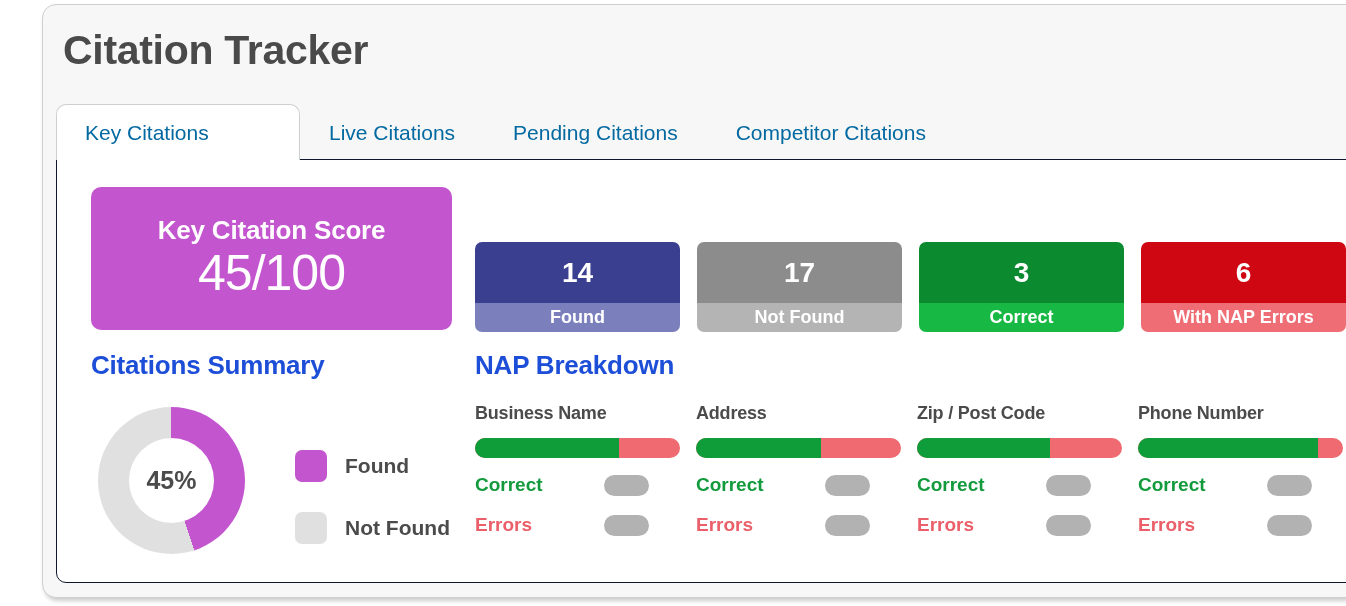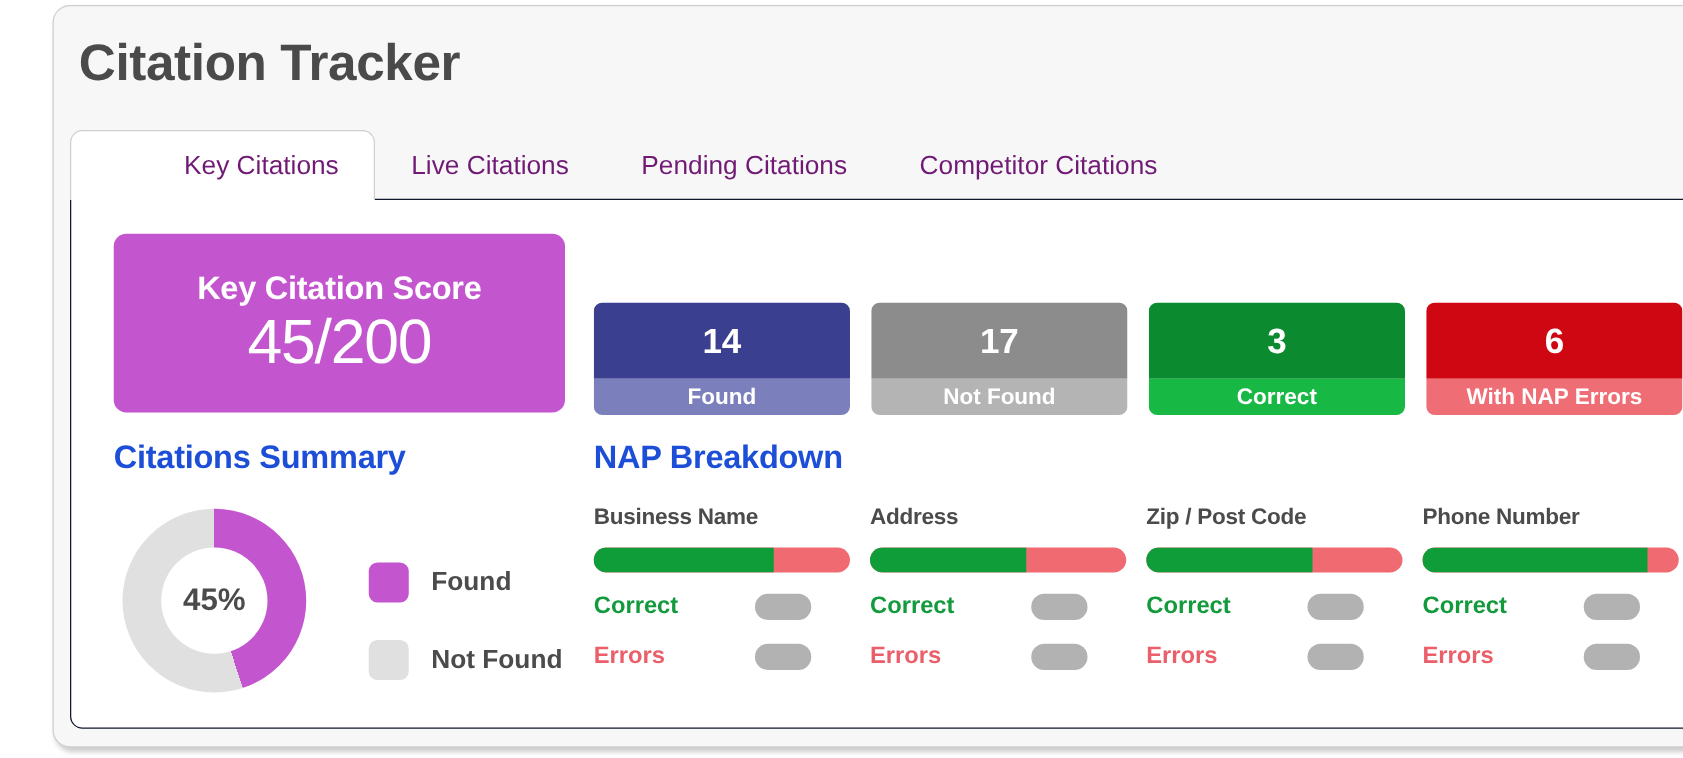--- a/index.html
+++ b/index.html
@@ -45,23 +45,23 @@
     top: 99px;
     width: 1303px;
     height: 56px;
     display: flex;
     align-items: flex-end;
   }
   .tab {
     height: 56px;
     display: flex;
     align-items: center;
-    justify-content: flex-end;
+    justify-content: flex-start;
     font-size: 21px;
-    color: #701a75;
+    color: #0369a1;
     padding: 0 28px;
     background: transparent;
     border: 1px solid transparent;
     border-bottom: none;
     cursor: pointer;
     white-space: nowrap;
     position: relative;
   }
   .tab.active {
     background: #ffffff;
@@ -275,21 +275,21 @@
       </div>
       <div class="tab">
         <span>Competitor Citations</span>
       </div>
     </div>
 
   <div id="content-panel">
 
     <div id="score-card">
       <div id="score-label">Key Citation Score</div>
-      <div id="score-value">45/200</div>
+      <div id="score-value">45/100</div>
     </div>
 
     <div id="stat-row">
         <div class="stat-card">
           <div class="stat-value" style="background: rgb(59, 63, 143);">14</div>
           <div class="stat-caption" style="background: rgb(123, 128, 189);">Found</div>
         </div>
         <div class="stat-card">
           <div class="stat-value" style="background: rgb(140, 140, 140);">17</div>
           <div class="stat-caption" style="background: rgb(180, 180, 180);">Not Found</div>

